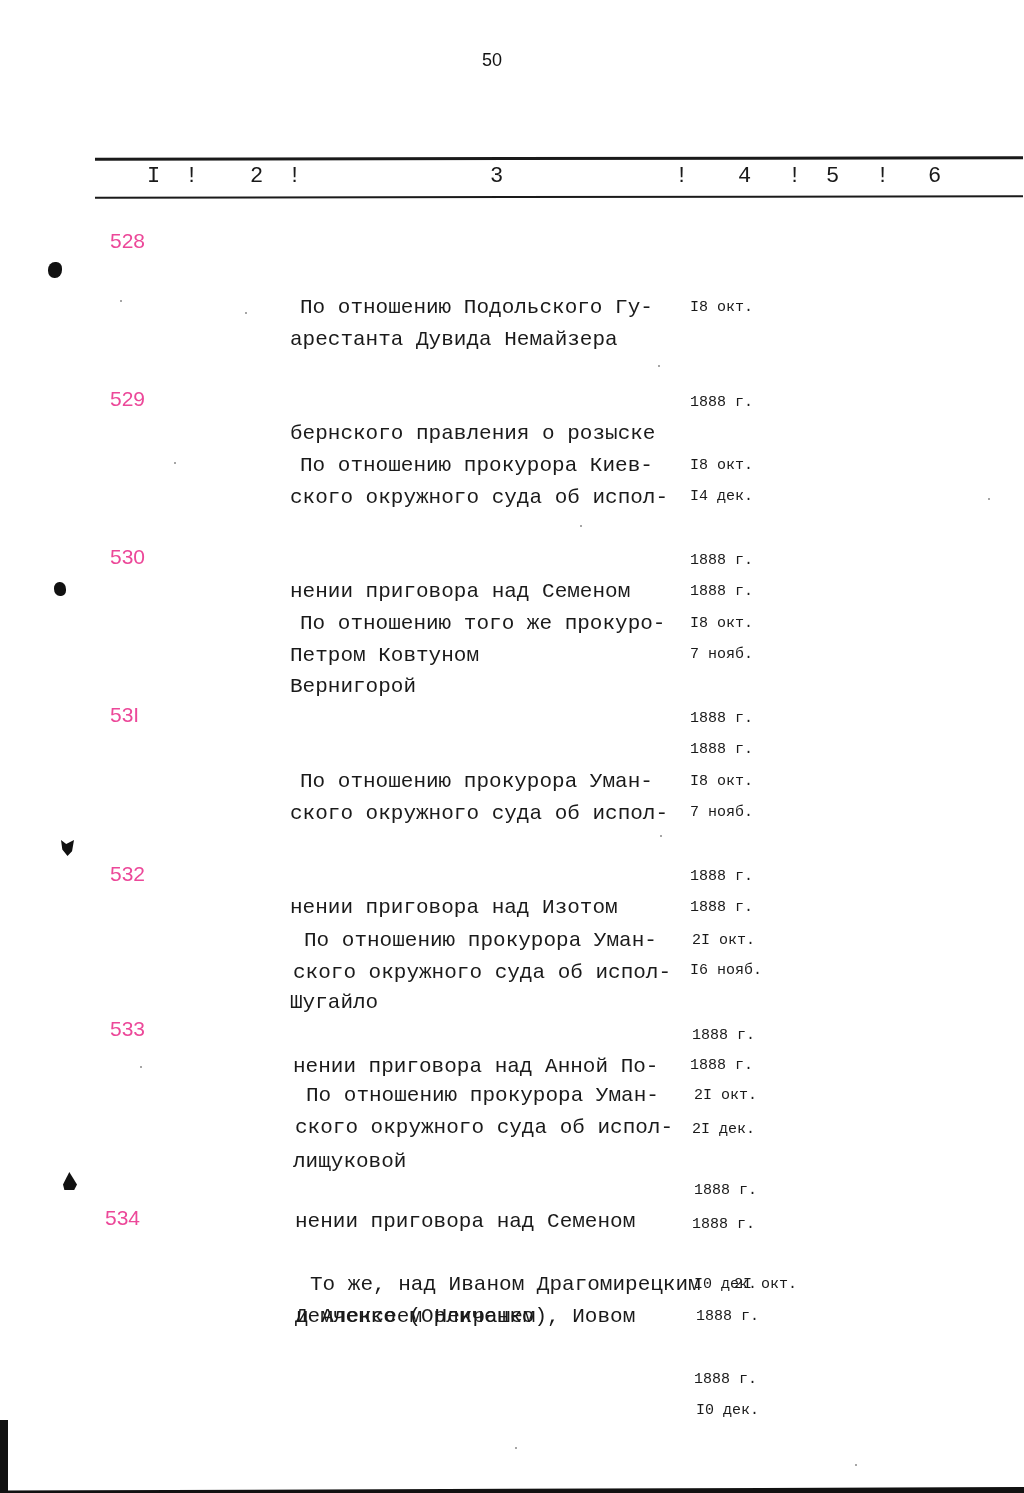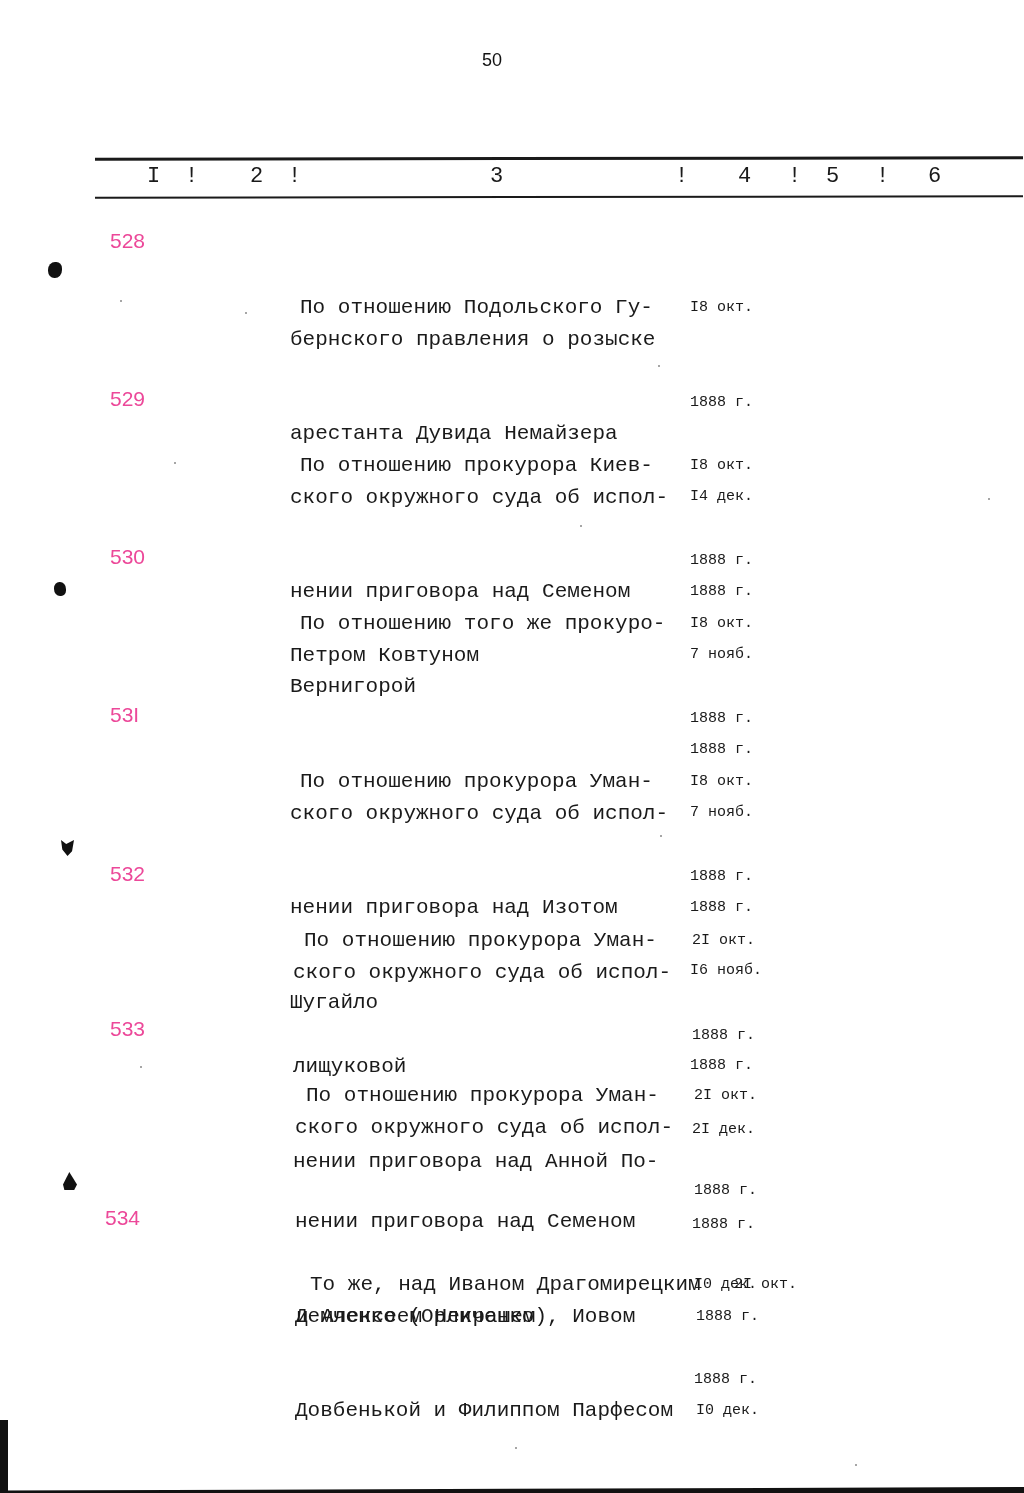--- a/index.html
+++ b/index.html
@@ -122,22 +122,22 @@
   <span style="left:928px">6</span>
 </div>
 <div class="rule bottom"></div>
 
 <div class="entry" style="top:229px">
   <div class="entry-num">528</div>
   <div class="entry-desc" style="left:300px">
     <div style="margin-left:0">По отношению Подольского Гу-</div>
   </div>
   <div class="entry-desc" style="top:31.5px;left:290px">
+    <div>арестанта Дувида Немайзера</div>
     <div>бернского правления о розыске</div>
-    <div>арестанта Дувида Немайзера</div>
   </div>
   <div class="entry-dates">
     <div>I8 окт.</div>
     <div>1888 г.</div>
     <div>I4 дек.</div>
     <div>1888 г.</div>
   </div>
 </div>
 
 <div class="entry" style="top:387px">
@@ -192,41 +192,40 @@
   </div>
 </div>
 
 <div class="entry" style="top:862px">
   <div class="entry-num">532</div>
   <div class="entry-desc" style="left:304px">
     <div>По отношению прокурора Уман-</div>
   </div>
   <div class="entry-desc" style="top:31.5px;left:293px">
     <div>ского окружного суда об испол-</div>
+    <div>нении приговора над Анной По-</div>
     <div>лищуковой</div>
-    <div>нении приговора над Анной По-</div>
   </div>
   <div class="entry-dates" style="left:692px">
     <div>2I окт.</div>
     <div>1888 г.</div>
     <div>2I дек.</div>
     <div>1888 г.</div>
   </div>
 </div>
 
 <div class="entry" style="top:1017px">
   <div class="entry-num">533</div>
   <div class="entry-desc" style="left:306px">
     <div>По отношению прокурора Уман-</div>
   </div>
   <div class="entry-desc" style="top:31.5px;left:295px">
     <div>ского окружного суда об испол-</div>
     <div>нении приговора над Семеном</div>
     <div>Демченко (Орличенко), Иовом</div>
-    <div>Довбенькой и Филиппом Парфесом</div>
   </div>
   <div class="entry-dates" style="left:694px">
     <div>2I окт.</div>
     <div>1888 г.</div>
     <div>I0 дек.</div>
     <div>1888 г.</div>
   </div>
 </div>
 
 <div class="entry" style="top:1206px">

